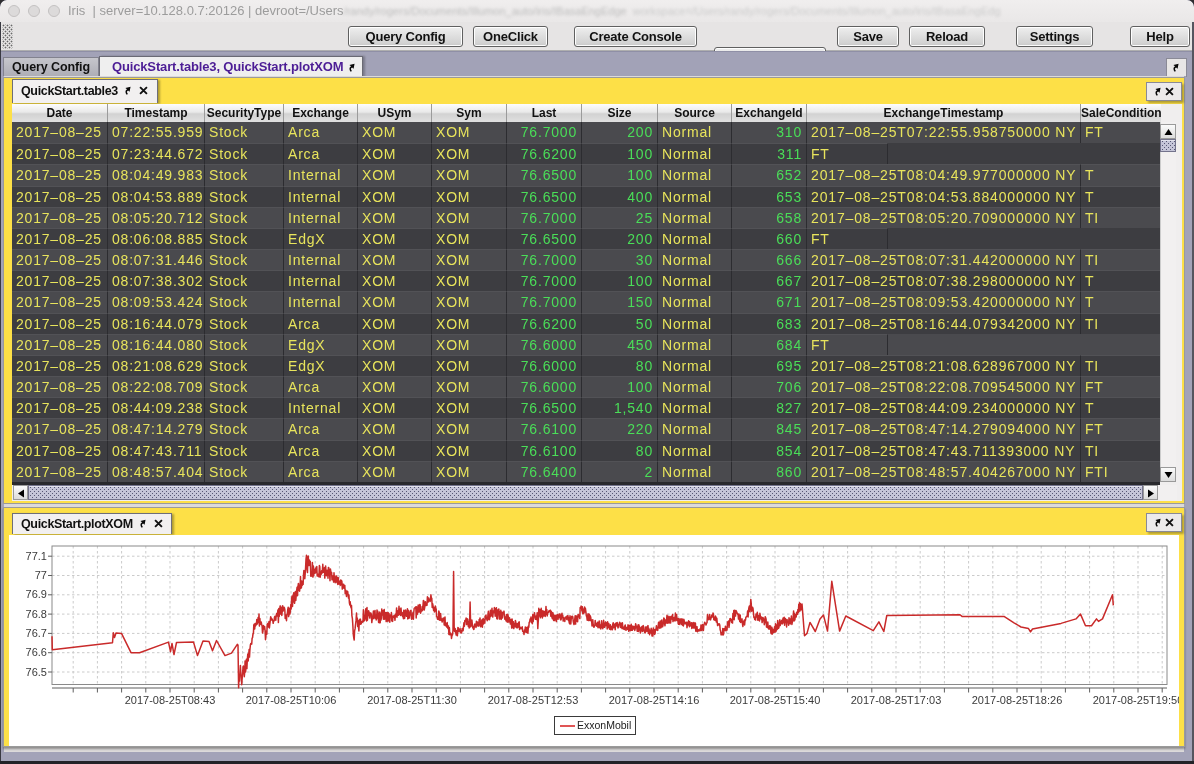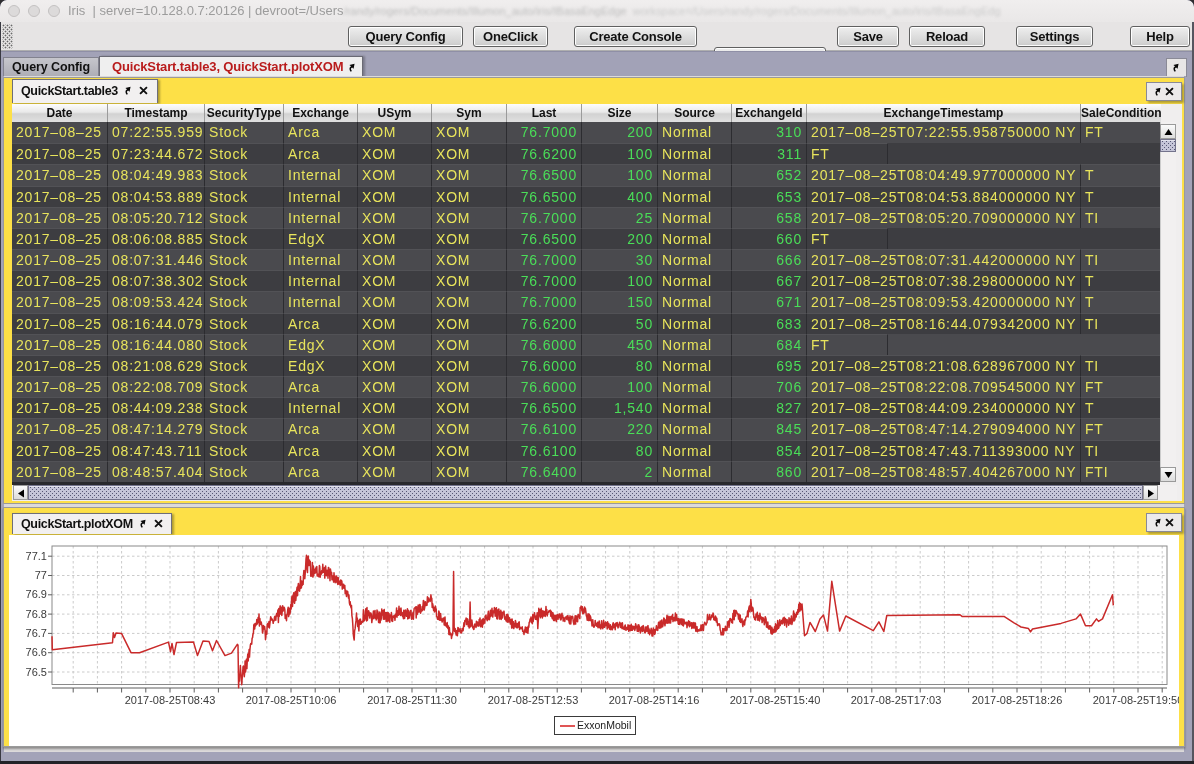--- a/index.html
+++ b/index.html
@@ -10,21 +10,21 @@
 #title-text{position:absolute;left:68px;top:3px;font-size:13px;color:#9c9c9c;white-space:nowrap;}
 .blur1{color:#bdbdbd;filter:blur(1.8px);font-size:11px;}
 .blur2{color:#cbcbcb;filter:blur(1.8px);font-size:11px;}
 
 #toolbar{position:absolute;left:0;top:22px;width:1194px;height:29px;background:#e6e4e4;border-bottom:1px solid #aeaeae;}
 #grip{position:absolute;left:2px;top:2px;width:11px;height:25px;background-image:radial-gradient(circle at 1.5px 1.5px,#686868 0.8px,rgba(0,0,0,0) 1.1px),radial-gradient(circle at 1.5px 1.5px,#686868 0.8px,rgba(0,0,0,0) 1.1px);background-size:4px 4px,4px 4px;background-position:0 0,2px 2px;}
 .tbtn{position:absolute;top:4px;height:21px;background:linear-gradient(#efefef,#e6e6e6 25%,#d2d2d2 85%,#c6c6c6);border:1px solid #606060;border-radius:3px;box-shadow:inset 0 0 0 1px rgba(255,255,255,.95);font-size:13px;letter-spacing:-0.2px;font-weight:bold;color:#111;text-align:center;line-height:20px;}
 
 #maintabs{position:absolute;left:0;top:51px;width:1194px;height:25px;background:#a2a2b7;border-top:1px solid #8f8fa6;}
 #mtab1{position:absolute;left:3px;top:5px;width:96px;height:20px;background:linear-gradient(#c6c6cc,#aeaeb6);border:1px solid #82828e;font-size:12.5px;letter-spacing:-0.1px;font-weight:bold;color:#111;text-align:center;line-height:18px;}
-#mtab2{position:absolute;left:99px;top:4px;width:264px;height:21px;background:#efefef;border:1px solid #6a6a74;border-bottom:none;font-size:13px;letter-spacing:-0.15px;font-weight:bold;color:#b91c1c;line-height:20px;padding-left:12px;box-shadow:2px 0 2px rgba(0,0,0,.25);white-space:nowrap;}
+#mtab2{position:absolute;left:99px;top:4px;width:264px;height:21px;background:#efefef;border:1px solid #6a6a74;border-bottom:none;font-size:13px;letter-spacing:-0.15px;font-weight:bold;color:#4c1d95;line-height:20px;padding-left:12px;box-shadow:2px 0 2px rgba(0,0,0,.25);white-space:nowrap;}
 #mtab2 .arr{position:absolute;right:5px;top:6px;}
 #mtabbox{position:absolute;left:1166px;top:6px;width:21px;height:19px;background:#e8e6e6;border:1px solid #8a8a96;text-align:center;line-height:0;}
 #mtabbox .arr{margin-top:4px;vertical-align:top;}
 
 #workspace{position:absolute;left:2px;top:76px;width:1184px;height:676px;background:#dcdada;}
 .wedge{position:absolute;background:#a3a3b8;}
 
 .panel{position:absolute;background:#fde047;}
 .ptab{position:absolute;background:#f2f0f0;border:1px solid #6e6e78;border-bottom:none;font-size:12.5px;letter-spacing:-0.35px;font-weight:bold;color:#111;padding-left:8px;box-shadow:2px 1px 2px rgba(0,0,0,.3);white-space:nowrap;}
 .ptab .arr{margin-left:6px;}

